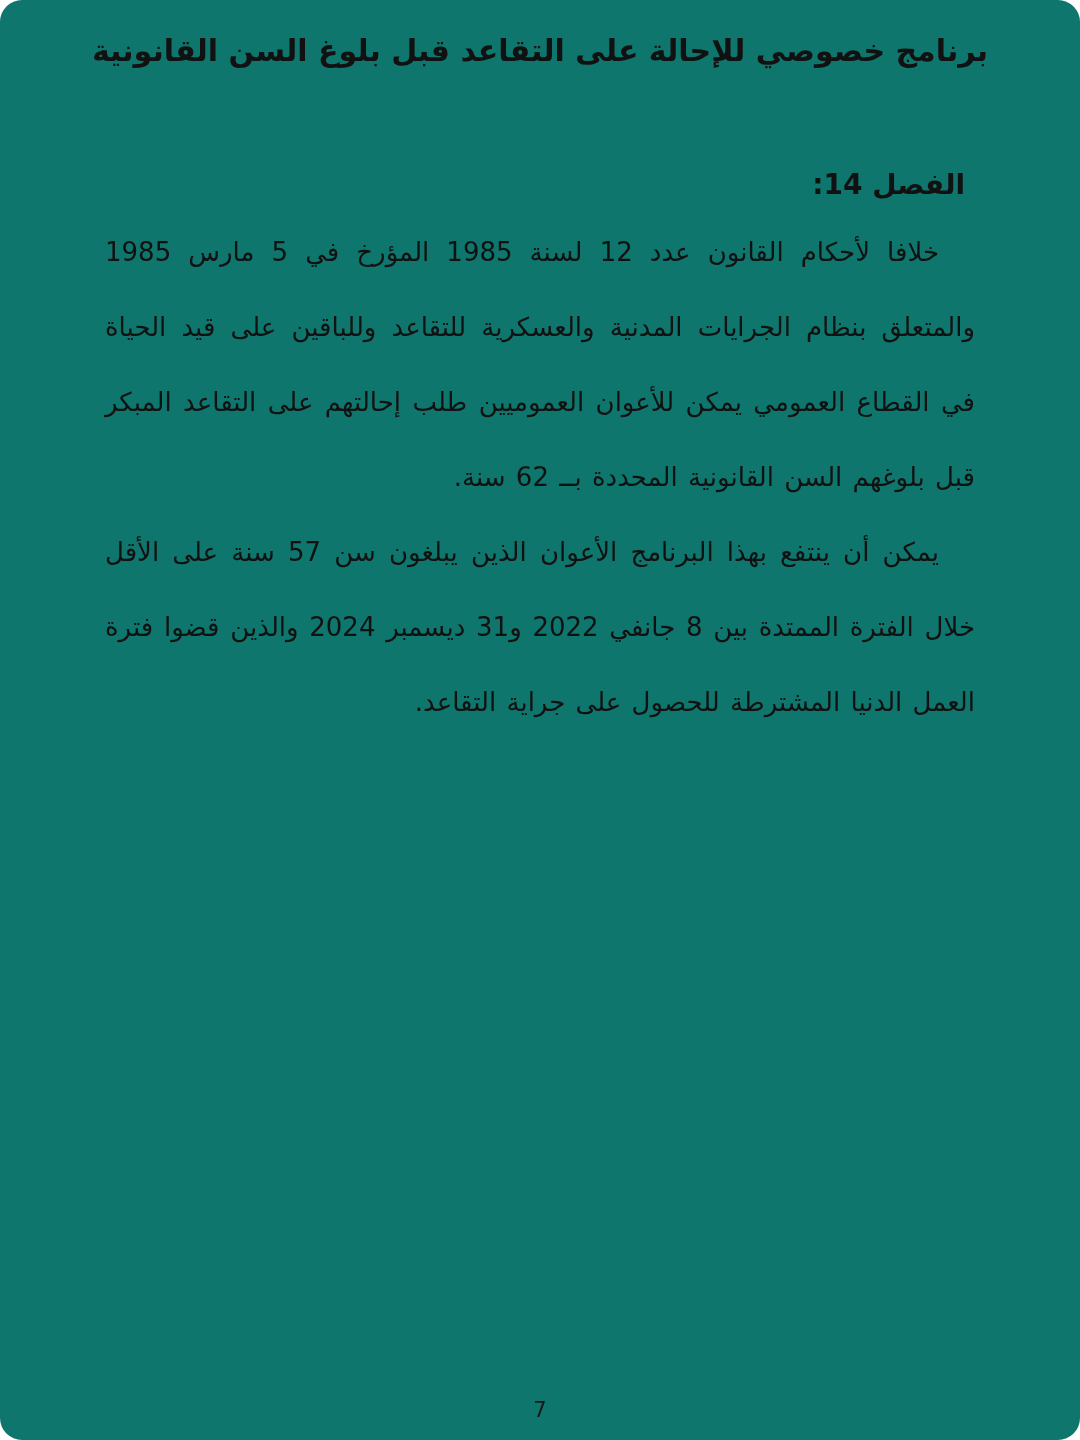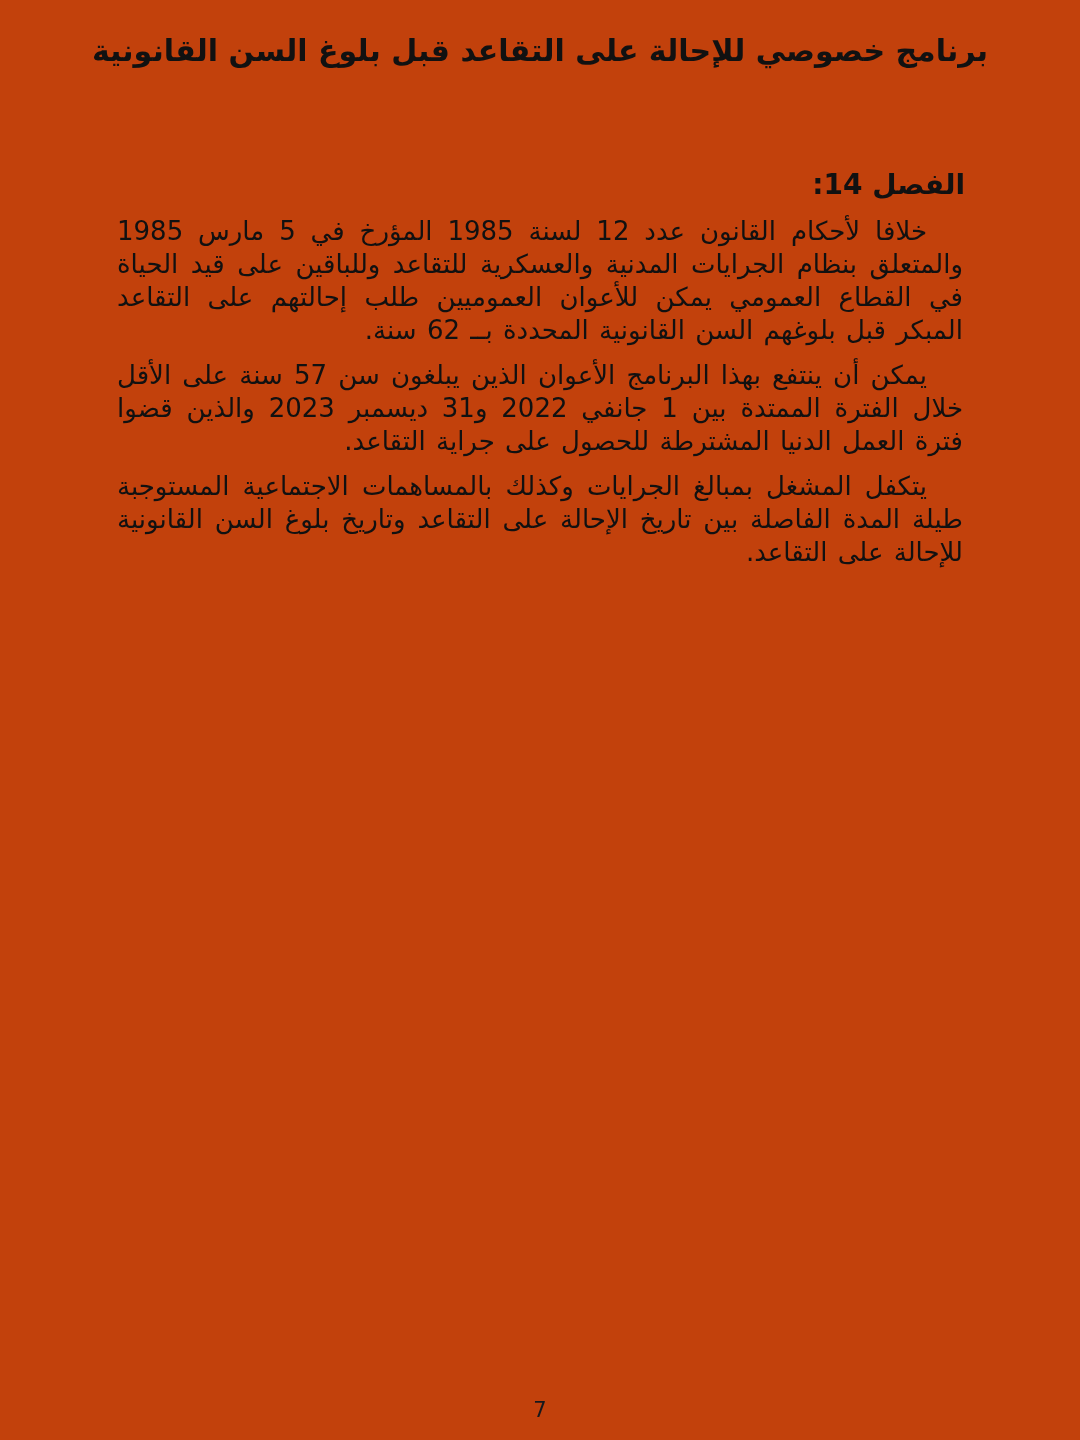--- a/index.html
+++ b/index.html
@@ -11,21 +11,22 @@
     width: 1080px;
     height: 1440px;
     position: relative;
     font-family: "DejaVu Sans", sans-serif;
     color: #111111;
     overflow: hidden;
   }
   .page {
     position: absolute;
     inset: 0;
-    background: #c2410c;
+    background: #0f766e;
+    border-radius: 22px;
   }
   .doc-title {
     direction: rtl;
     text-align: center;
     font-size: 30px;
     font-weight: bold;
     margin: 30px 90px 0 90px;
     line-height: 1.4;
     letter-spacing: 0;
   }
@@ -35,23 +36,23 @@
     font-size: 28px;
     font-weight: bold;
     margin: 96px 105px 0 105px;
     padding-right: 10px;
   }
   .body-text {
     direction: rtl;
     margin: 14px 105px 0 105px;
   }
   .body-text p {
-    margin: 12px;
+    margin: 0;
     font-size: 26px;
-    line-height: 33px;
+    line-height: 75px;
     text-align: justify;
     text-align-last: right;
     text-indent: 36px;
     word-spacing: 2px;
   }
   .page-number {
     position: absolute;
     bottom: 18px;
     left: 0;
     right: 0;
@@ -65,19 +66,18 @@
 <body>
 
 <div class="page">
 
   <div class="doc-title">برنامج خصوصي للإحالة على التقاعد قبل بلوغ السن القانونية</div>
 
   <div class="section-heading">الفصل 14:</div>
 
   <div class="body-text">
     <p>خلافا لأحكام القانون عدد 12 لسنة 1985 المؤرخ في 5 مارس 1985 والمتعلق بنظام الجرايات المدنية والعسكرية للتقاعد وللباقين على قيد الحياة في القطاع العمومي يمكن للأعوان العموميين طلب إحالتهم على التقاعد المبكر قبل بلوغهم السن القانونية المحددة بــ 62 سنة.</p>
-    <p>يمكن أن ينتفع بهذا البرنامج الأعوان الذين يبلغون سن 57 سنة على الأقل خلال الفترة الممتدة بين 1 جانفي 2022 و31 ديسمبر 2023 والذين قضوا فترة العمل الدنيا المشترطة للحصول على جراية التقاعد.</p>
-    <p>يتكفل المشغل بمبالغ الجرايات وكذلك بالمساهمات الاجتماعية المستوجبة طيلة المدة الفاصلة بين تاريخ الإحالة على التقاعد وتاريخ بلوغ السن القانونية للإحالة على التقاعد.</p>
+    <p>يمكن أن ينتفع بهذا البرنامج الأعوان الذين يبلغون سن 57 سنة على الأقل خلال الفترة الممتدة بين 8 جانفي 2022 و31 ديسمبر 2024 والذين قضوا فترة العمل الدنيا المشترطة للحصول على جراية التقاعد.</p>
   </div>
 
   <div class="page-number">7</div>
 
 </div>
 
 </body></html>

